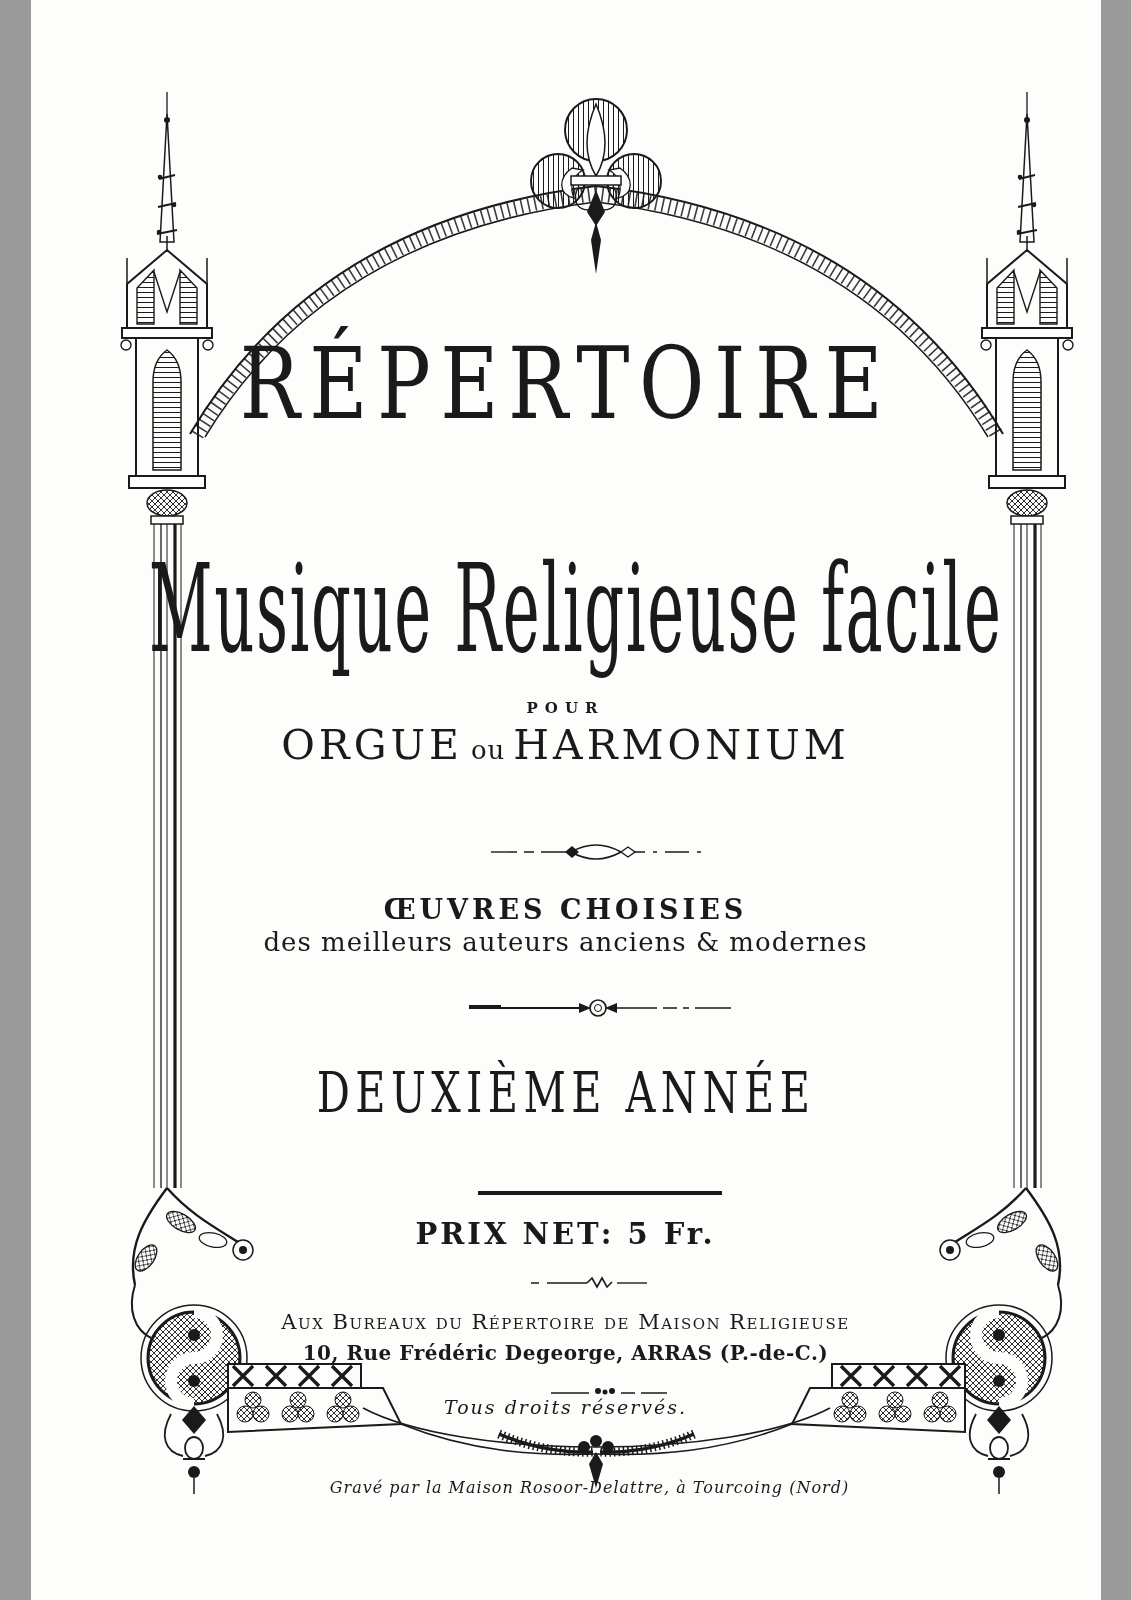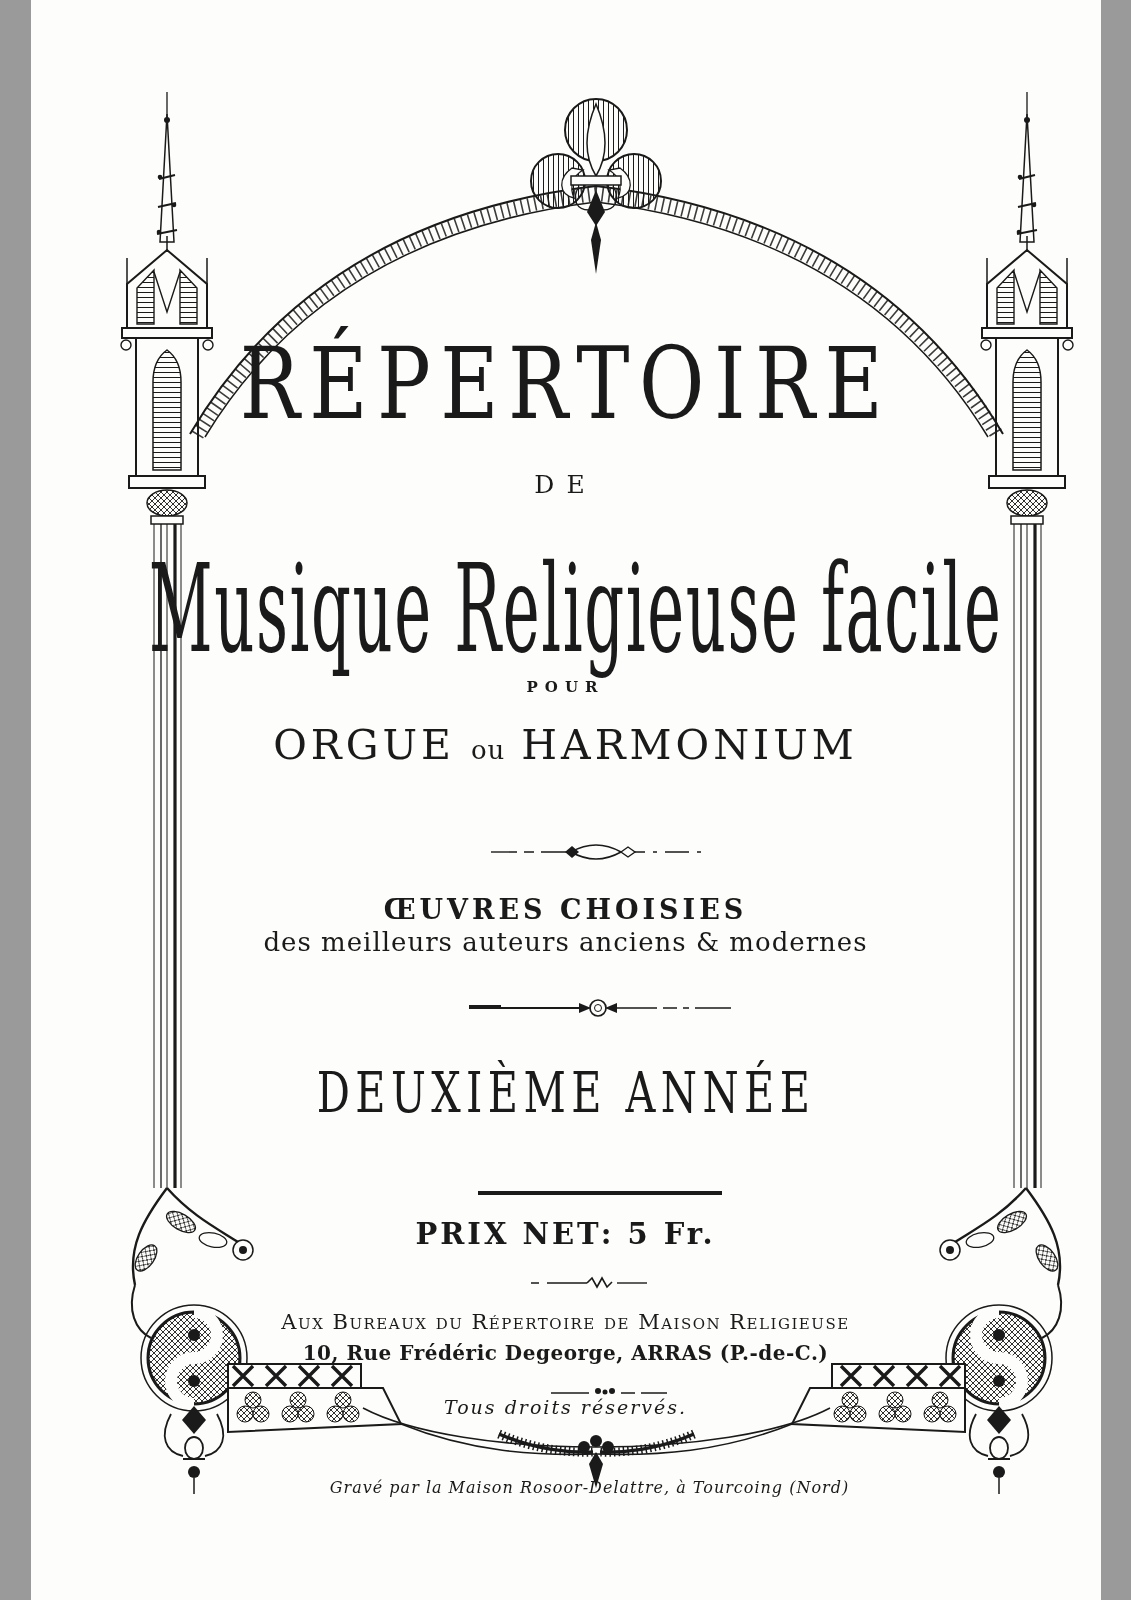--- a/index.html
+++ b/index.html
@@ -8,23 +8,23 @@
     position:relative;width:1070px;height:1600px;margin:0 auto;
     background:var(--paper);color:var(--ink);
     font-family:"DejaVu Serif", "Liberation Serif", serif;
     overflow:hidden;
   }
   svg.frame{position:absolute;inset:0;color:var(--ink);}
   .t{position:absolute;left:0;right:0;text-align:center;white-space:nowrap;line-height:1.05;}
   .title{top:332px;font-size:84px;letter-spacing:10px;transform:scale(.95,1.18);transform-origin:50% 0;}
   .de{top:472px;font-size:25px;letter-spacing:12px;}
   .subtitle{top:546px;font-size:80px;letter-spacing:2px;transform:scale(.78,1.52);transform-origin:50% 0;}
-  .pour{top:680px;font-size:15px;font-weight:bold;letter-spacing:7px;}
+  .pour{top:701px;font-size:15px;font-weight:bold;letter-spacing:7px;}
   .instruments{top:724px;font-size:41px;letter-spacing:4px;}
-  .instruments .ou{font-size:26px;letter-spacing:1px;margin:0 16px;}
+  .instruments .ou{font-size:26px;letter-spacing:1px;margin:0 8px;}
   .works-heading{top:896px;font-size:27px;font-weight:bold;letter-spacing:4px;}
   .works-sub{top:929px;font-size:26px;letter-spacing:1px;}
   .edition{top:1064px;font-size:46px;letter-spacing:6px;transform:scale(.9,1.2);transform-origin:50% 0;}
   .price{top:1219px;font-size:29px;font-weight:bold;letter-spacing:3px;}
   .pub1{top:1311px;font-size:21px;font-variant:small-caps;letter-spacing:1.5px;}
   .pub2{top:1343px;font-size:20px;font-weight:bold;letter-spacing:.5px;}
   .rights{top:1398px;font-size:19px;font-style:italic;letter-spacing:2px;}
   .engraver{top:1480px;font-size:16px;font-style:italic;letter-spacing:1px;margin-left:48px;}
 </style>
 </head>
@@ -184,21 +184,20 @@
     <g stroke="currentColor" fill="none">
       <path d="M520,1393 H558" stroke-width="1.4"></path>
       <circle cx="567" cy="1391" r="3" fill="currentColor" stroke="none"></circle>
       <circle cx="574" cy="1392" r="2.5" fill="currentColor" stroke="none"></circle>
       <circle cx="581" cy="1391" r="3" fill="currentColor" stroke="none"></circle>
       <path d="M590,1393 H604 M610,1393 H636" stroke-width="1.3"></path>
     </g>
   </svg>
 
   <div class="t title">RÉPERTOIRE</div>
-  <div class="t de">DE</div>
   <div class="t subtitle">Musique Religieuse facile</div>
   <div class="t pour">POUR</div>
   <div class="t instruments">
     <span>ORGUE</span><span class="ou">ou</span><span>HARMONIUM</span>
   </div>
   <div class="t works-sub">des meilleurs auteurs anciens &amp; modernes</div>
   <div class="t works-heading">ŒUVRES CHOISIES</div>
   <div class="t edition">DEUXIÈME ANNÉE</div>
   <div class="t price">PRIX NET: 5 Fr.</div>
   <div class="t pub1">Aux Bureaux du Répertoire de Maison Religieuse</div>

